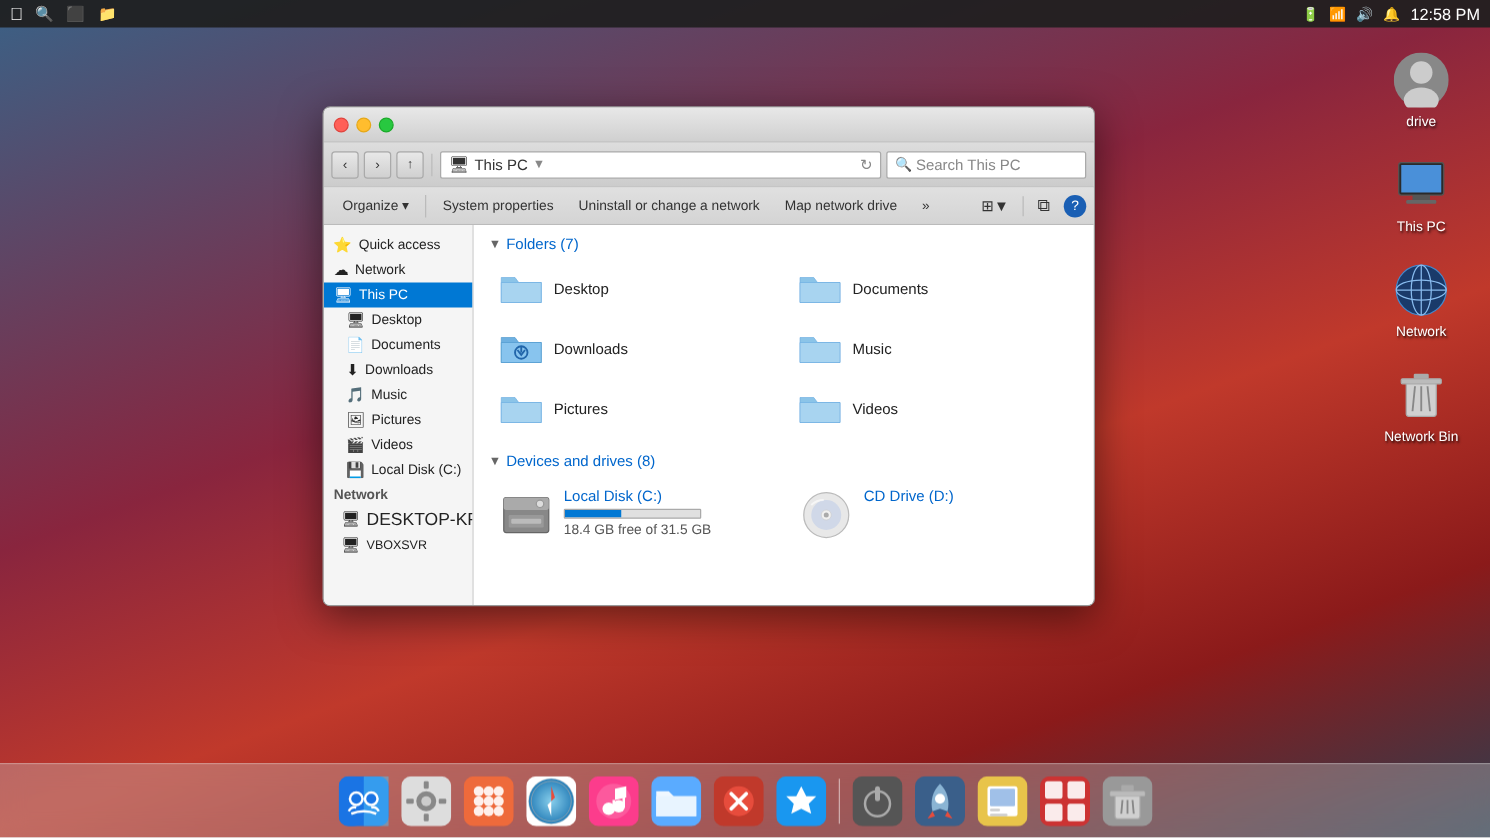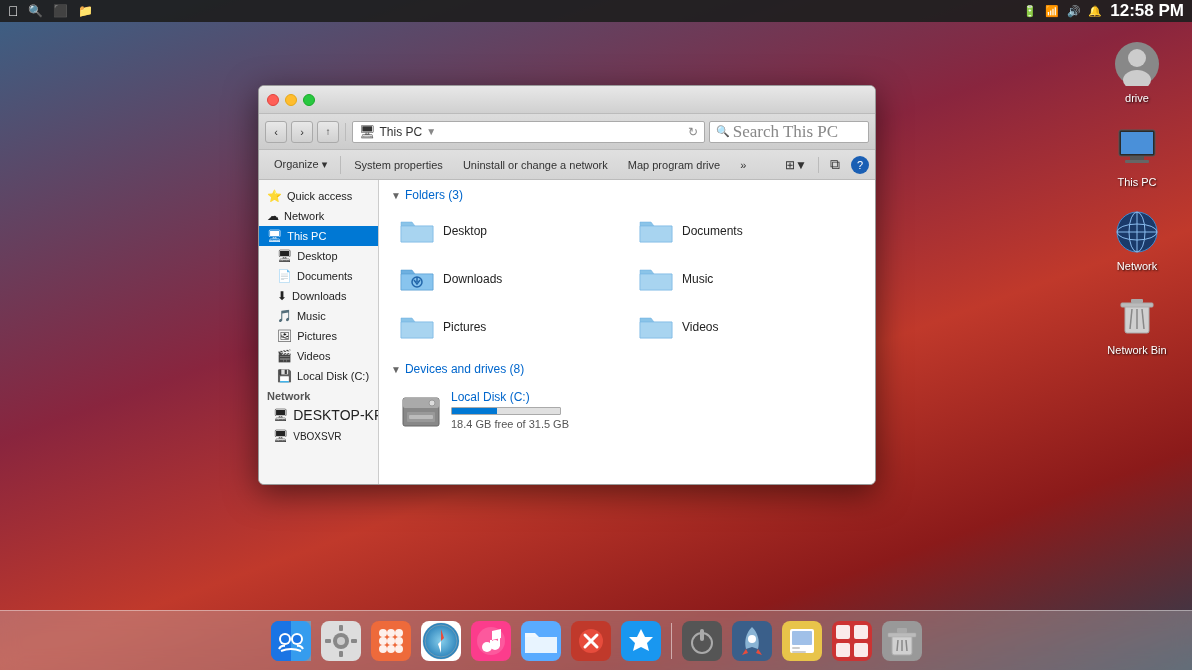--- a/index.html
+++ b/index.html
@@ -359,21 +359,21 @@
       <span class="apple-icon"></span>
       <span class="top-bar-icon">🔍</span>
       <span class="top-bar-icon">⬛</span>
       <span class="top-bar-icon">📁</span>
     </div>
     <div class="top-bar-right">
       <span style="font-size:11px;">🔋</span>
       <span style="font-size:11px;">📶</span>
       <span style="font-size:11px;">🔊</span>
       <span style="font-size:11px;">🔔</span>
-      <span style="font-size:17px;color:#fff;font-weight:bold;">12:58 PM</span>
+      <span style="font-size:13px;color:#fff;">12:58 PM</span>
     </div>
   </div>
 
   <div class="desktop-icons">
 
     <div class="desktop-icon">
       <div class="desktop-icon-img">
         <svg width="44" height="44" viewBox="0 0 44 44">
           <circle cx="22" cy="22" r="22" fill="#888"></circle>
           <circle cx="22" cy="16" r="9" fill="#ccc"></circle>
@@ -438,30 +438,30 @@
       <div style="width:1px;height:18px;background:#bbb;margin:0 2px;"></div>
       <div class="breadcrumb-bar">
         <span style="font-size:13px;">🖥</span>
         <span style="font-size:12px;">This PC</span>
         <span style="color:#888;font-size:10px;">▼</span>
         <span style="flex:1;"></span>
         <span style="color:#888;font-size:12px;">↻</span>
       </div>
       <div class="search-bar">
         <span style="font-size:11px;margin-right:3px;">🔍</span>
-        <span style="font-size:17px;color:#888;font-family:Liberation Serif, serif;">Search This PC</span>
+        <span style="font-size:12px;color:#888;">Search This PC</span>
       </div>
     </div>
 
     <div class="toolbar">
       <button class="toolbar-btn">Organize ▾</button>
       <div class="toolbar-sep"></div>
       <button class="toolbar-btn">System properties</button>
       <button class="toolbar-btn">Uninstall or change a network</button>
-      <button class="toolbar-btn">Map program drive</button>
+      <button class="toolbar-btn">Map network drive</button>
       <button class="toolbar-btn">»</button>
       <div class="toolbar-spacer"></div>
       <button class="toolbar-btn" style="font-size:12px;">⊞▼</button>
       <div style="width:1px;height:16px;background:#bbb;"></div>
       <button class="toolbar-btn" style="font-size:14px;">⧉</button>
       <button class="toolbar-btn" style="width:18px;height:18px;background:#1a5fb4;color:#fff;border-radius:50%;font-size:11px;border:none;display:flex;align-items:center;justify-content:center;">?</button>
     </div>
 
     <div class="main-area">
 
@@ -517,21 +517,21 @@
         <div class="sidebar-item" style="padding-left:14px;">
           <span class="sidebar-icon">🖥</span>
           <span style="font-size:10px;">VBOXSVR</span>
         </div>
       </div>
 
       <div class="content-pane">
 
         <div class="section-header">
           <span class="section-chevron">▼</span>
-          <span>Folders (3)</span>
+          <span>Folders (7)</span>
         </div>
 
         <div class="folder-grid">
 
           <div class="folder-item">
             <svg class="folder-svg" viewBox="0 0 36 30">
               <path d="M2 6 L2 26 L34 26 L34 10 L16 10 L13 6 Z" fill="#8bc4e8" stroke="#6aace0" stroke-width="0.5"></path>
               <path d="M2 10 L34 10 L34 26 L2 26 Z" fill="#a8d4f0" stroke="#6aace0" stroke-width="0.5"></path>
             </svg>
             <span>Desktop</span>
@@ -597,20 +597,33 @@
             </svg>
             <div class="device-info">
               <span class="device-name">Local Disk (C:)</span>
               <div class="storage-bar-bg">
                 <div class="storage-bar-fill" style="width:42%;"></div>
               </div>
               <span class="device-size">18.4 GB free of 31.5 GB</span>
             </div>
           </div>
 
+          <div class="device-item">
+            <svg width="44" height="44" viewBox="0 0 44 44">
+              <circle cx="22" cy="22" r="18" fill="#e8e8e8" stroke="#bbb" stroke-width="1"></circle>
+              <circle cx="22" cy="22" r="12" fill="#d0d8e8"></circle>
+              <circle cx="22" cy="22" r="4" fill="#f0f0f0" stroke="#ccc" stroke-width="0.5"></circle>
+              <circle cx="22" cy="22" r="2" fill="#aaa"></circle>
+
+              <path d="M10 14 Q14 10 20 10" stroke="rgba(255,255,255,0.6)" stroke-width="1.5" fill="none"></path>
+            </svg>
+            <div class="device-info">
+              <span class="device-name">CD Drive (D:)</span>
+            </div>
+          </div>
         </div>
       </div>
     </div>
   </div>
 
   <div class="dock">
 
     <div class="dock-item">
       <svg width="40" height="40" viewBox="0 0 40 40">
         <rect width="40" height="40" rx="8" fill="#1a74e4"></rect>

